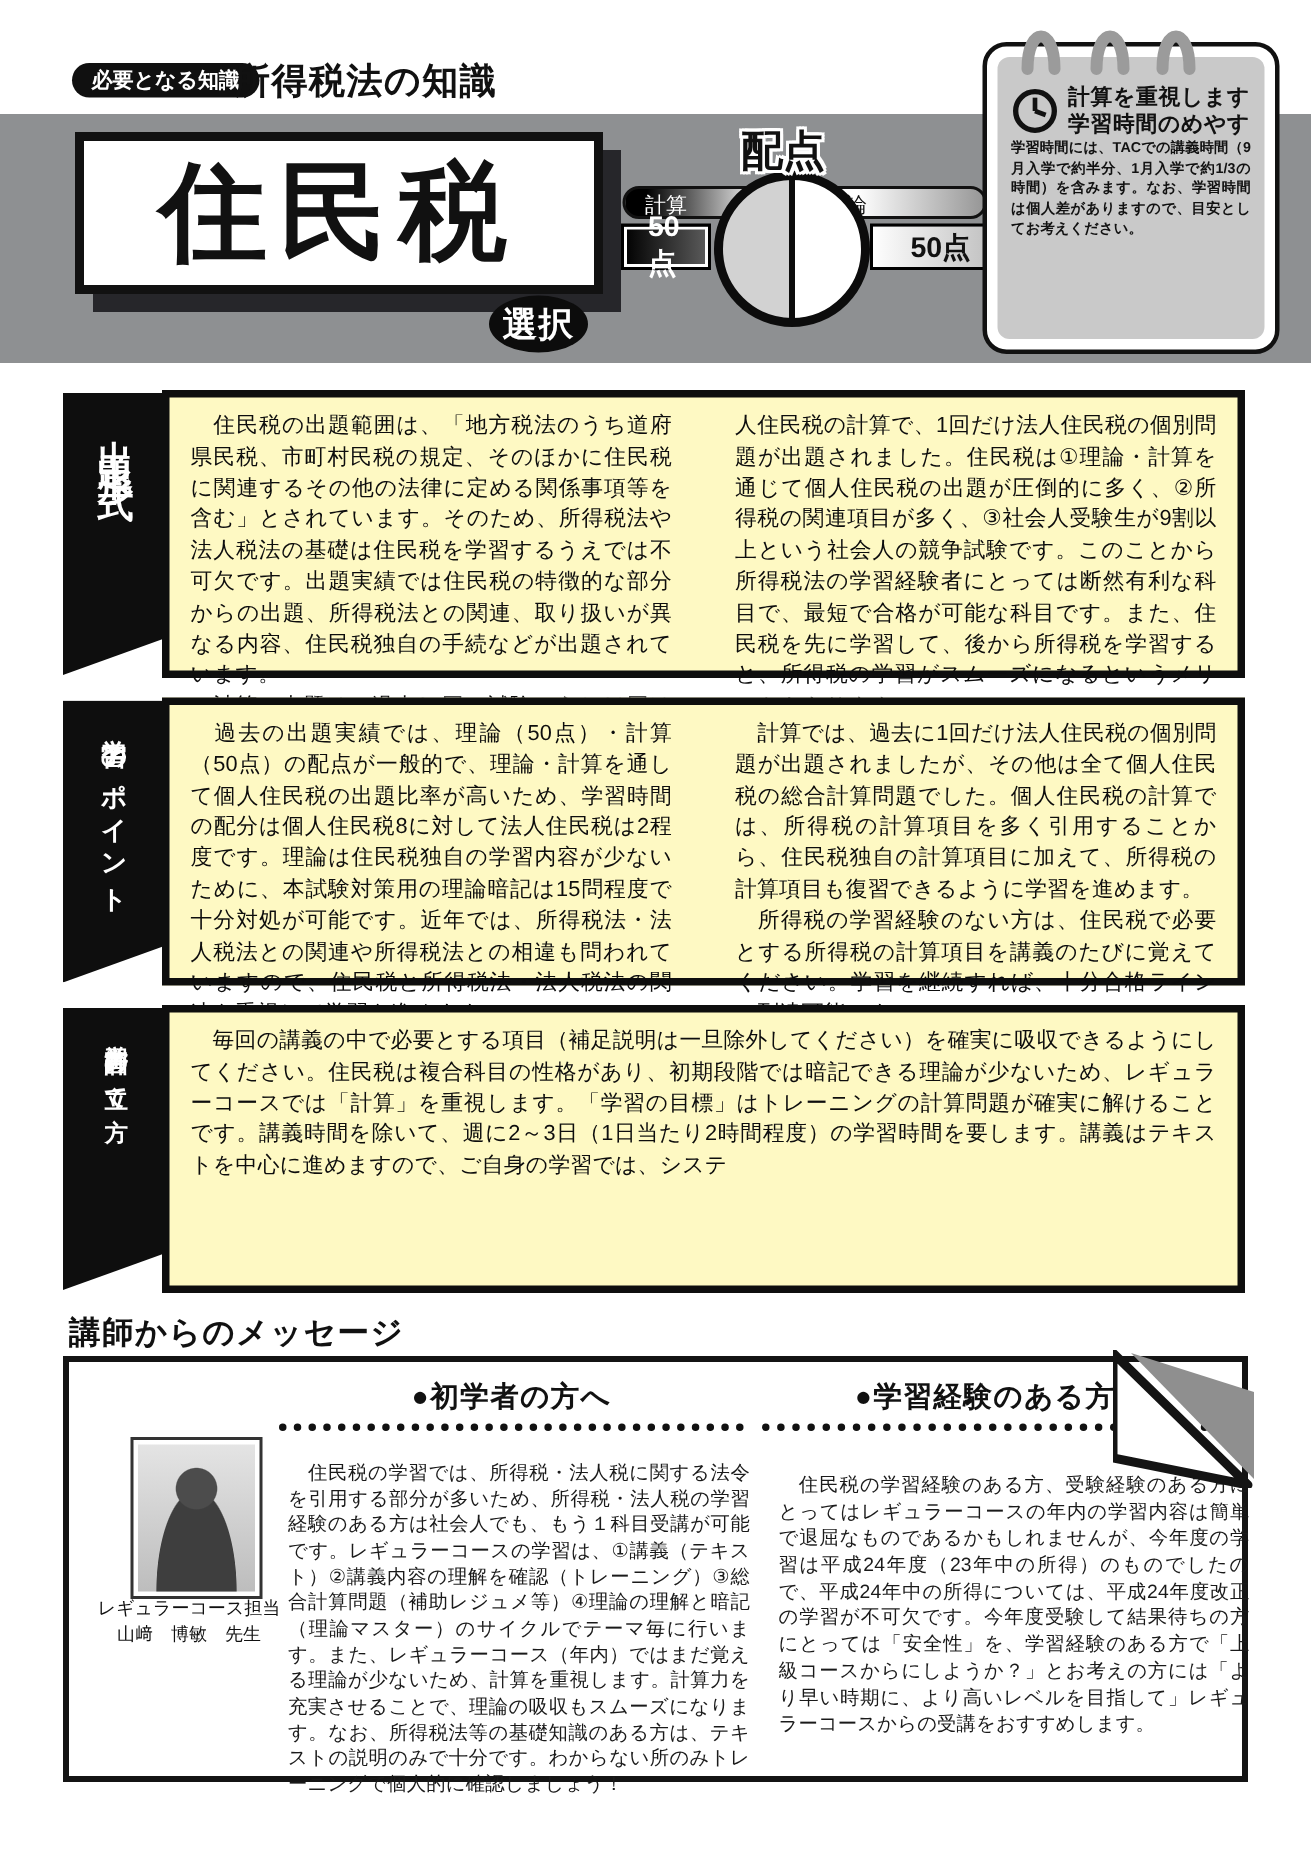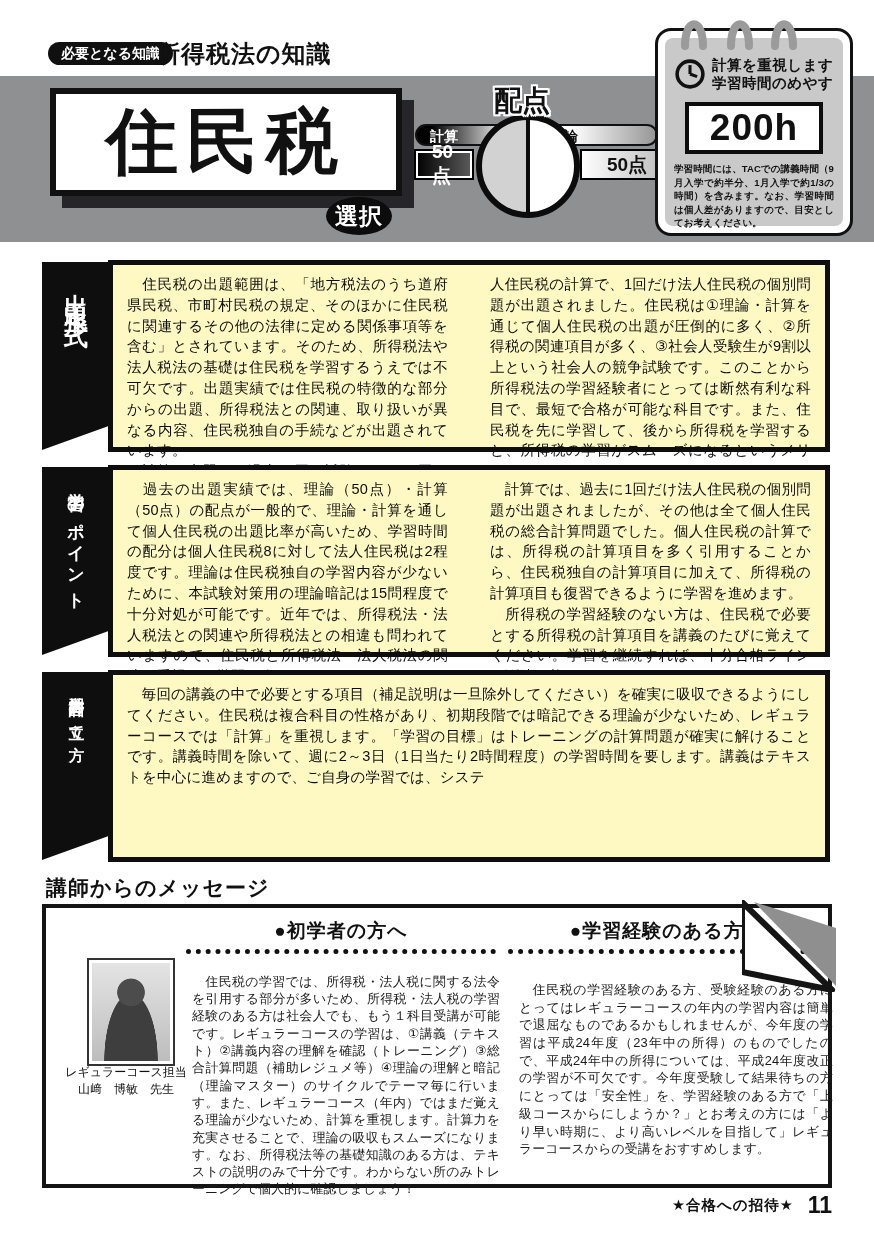--- a/index.html
+++ b/index.html
@@ -13,21 +13,21 @@
   .subject-box{position:absolute;left:50px;top:88px;width:340px;height:96px;background:#fff;
         border:6px solid #111;box-shadow:12px 12px 0 #26262a;display:flex;align-items:center;
         justify-content:center;font-size:72px;font-weight:bold;letter-spacing:8px;z-index:2;}
   .tag-oval{position:absolute;left:326px;top:197px;width:66px;height:38px;background:#0c0c0c;
         border-radius:50%;color:#fff;font-size:23px;font-weight:bold;display:flex;align-items:center;
         justify-content:center;z-index:3;letter-spacing:1px;text-align:center;}
   
   .pie-title{position:absolute;left:494px;top:82px;font-size:28px;font-weight:bold;z-index:4;
         text-shadow:-2px 0 #fff,2px 0 #fff,0 -2px #fff,0 2px #fff,-2px -2px #fff,2px 2px #fff,-2px 2px #fff,2px -2px #fff;}
   .pill{position:absolute;top:124px;height:22px;border:2px solid #111;border-radius:13px;
-        font-size:14px;font-weight:bold;line-height:20px;box-sizing:border-box;z-index:1;}
+        font-size:14px;font-weight:normal;line-height:20px;box-sizing:border-box;z-index:1;}
   .pill-calc{left:415px;width:100px;background:linear-gradient(90deg,#000 15%,#f0f0f0 90%);
         color:#fff;padding-left:13px;}
   .pill-theory{left:548px;width:110px;background:linear-gradient(90deg,#fff 20%,#969696);
         color:#111;text-align:left;padding-right:13px;}
   .score{position:absolute;top:149px;height:31px;border:2px solid #000;font-size:19px;font-weight:bold;
         display:flex;align-items:center;justify-content:center;box-sizing:border-box;z-index:1;padding-left:16px;}
   .score-calc{left:414px;width:60px;background:linear-gradient(90deg,#000,#5c5c5c);color:#fff;
         box-shadow:inset 0 0 0 2px #fff;}
   .score-theory{left:580px;width:78px;background:linear-gradient(90deg,#fefefe,#c4c4c4);color:#111;}
   .pie{position:absolute;left:476px;top:114px;width:92px;height:92px;border-radius:50%;
@@ -108,21 +108,20 @@
         <svg class="clock" viewBox="0 0 36 36">
           <circle cx="18" cy="18" r="14.5" fill="none" stroke="#111" stroke-width="4"></circle>
           <line x1="18" y1="18" x2="18" y2="8" stroke="#111" stroke-width="3.5"></line>
           <line x1="18" y1="18" x2="26" y2="21" stroke="#111" stroke-width="3.5"></line>
         </svg>
         <div class="card-title">
           <div>計算を重視します</div>
           <div>学習時間のめやす</div>
         </div>
       </div>
-      <div class="hours-box">200h</div>
       <div class="card-note">学習時間には、TACでの講義時間（9月入学で約半分、1月入学で約1/3の時間）を含みます。なお、学習時間は個人差がありますので、目安としてお考えください。</div>
     </div>
   </div>
   <svg class="ring" style="left:680px" viewBox="0 0 28 40">
       <path d="M5,36 C5,7 23,7 23,36" stroke="#9b9b9b" stroke-width="8" fill="none" stroke-linecap="round"></path>
     </svg>
   <svg class="ring" style="left:726px" viewBox="0 0 28 40">
       <path d="M5,36 C5,7 23,7 23,36" stroke="#9b9b9b" stroke-width="8" fill="none" stroke-linecap="round"></path>
     </svg>
   <svg class="ring" style="left:770px" viewBox="0 0 28 40">
@@ -182,18 +181,14 @@
       <div class="portrait"></div>
     </div>
     <div class="photo-caption">
       <div>レギュラーコース担当</div>
       <div>山﨑　博敏　先生</div>
     </div>
     <p class="msg-text t-col1">　住民税の学習では、所得税・法人税に関する法令を引用する部分が多いため、所得税・法人税の学習経験のある方は社会人でも、もう１科目受講が可能です。レギュラーコースの学習は、①講義（テキスト）②講義内容の理解を確認（トレーニング）③総合計算問題（補助レジュメ等）④理論の理解と暗記（理論マスター）のサイクルでテーマ毎に行います。また、レギュラーコース（年内）ではまだ覚える理論が少ないため、計算を重視します。計算力を充実させることで、理論の吸収もスムーズになります。なお、所得税法等の基礎知識のある方は、テキストの説明のみで十分です。わからない所のみトレーニングで個人的に確認しましょう！</p>
     <p class="msg-text t-col2">　住民税の学習経験のある方、受験経験のある方にとってはレギュラーコースの年内の学習内容は簡単で退屈なものであるかもしれませんが、今年度の学習は平成24年度（23年中の所得）のものでしたので、平成24年中の所得については、平成24年度改正の学習が不可欠です。今年度受験して結果待ちの方にとっては「安全性」を、学習経験のある方で「上級コースからにしようか？」とお考えの方には「より早い時期に、より高いレベルを目指して」レギュラーコースからの受講をおすすめします。</p>
   </div>
 
-  <div class="footer">
-    <span class="footer-series">★合格への招待★</span>
-    <span class="footer-page">11</span>
-  </div>
 
 </div>
 
 </body></html>

